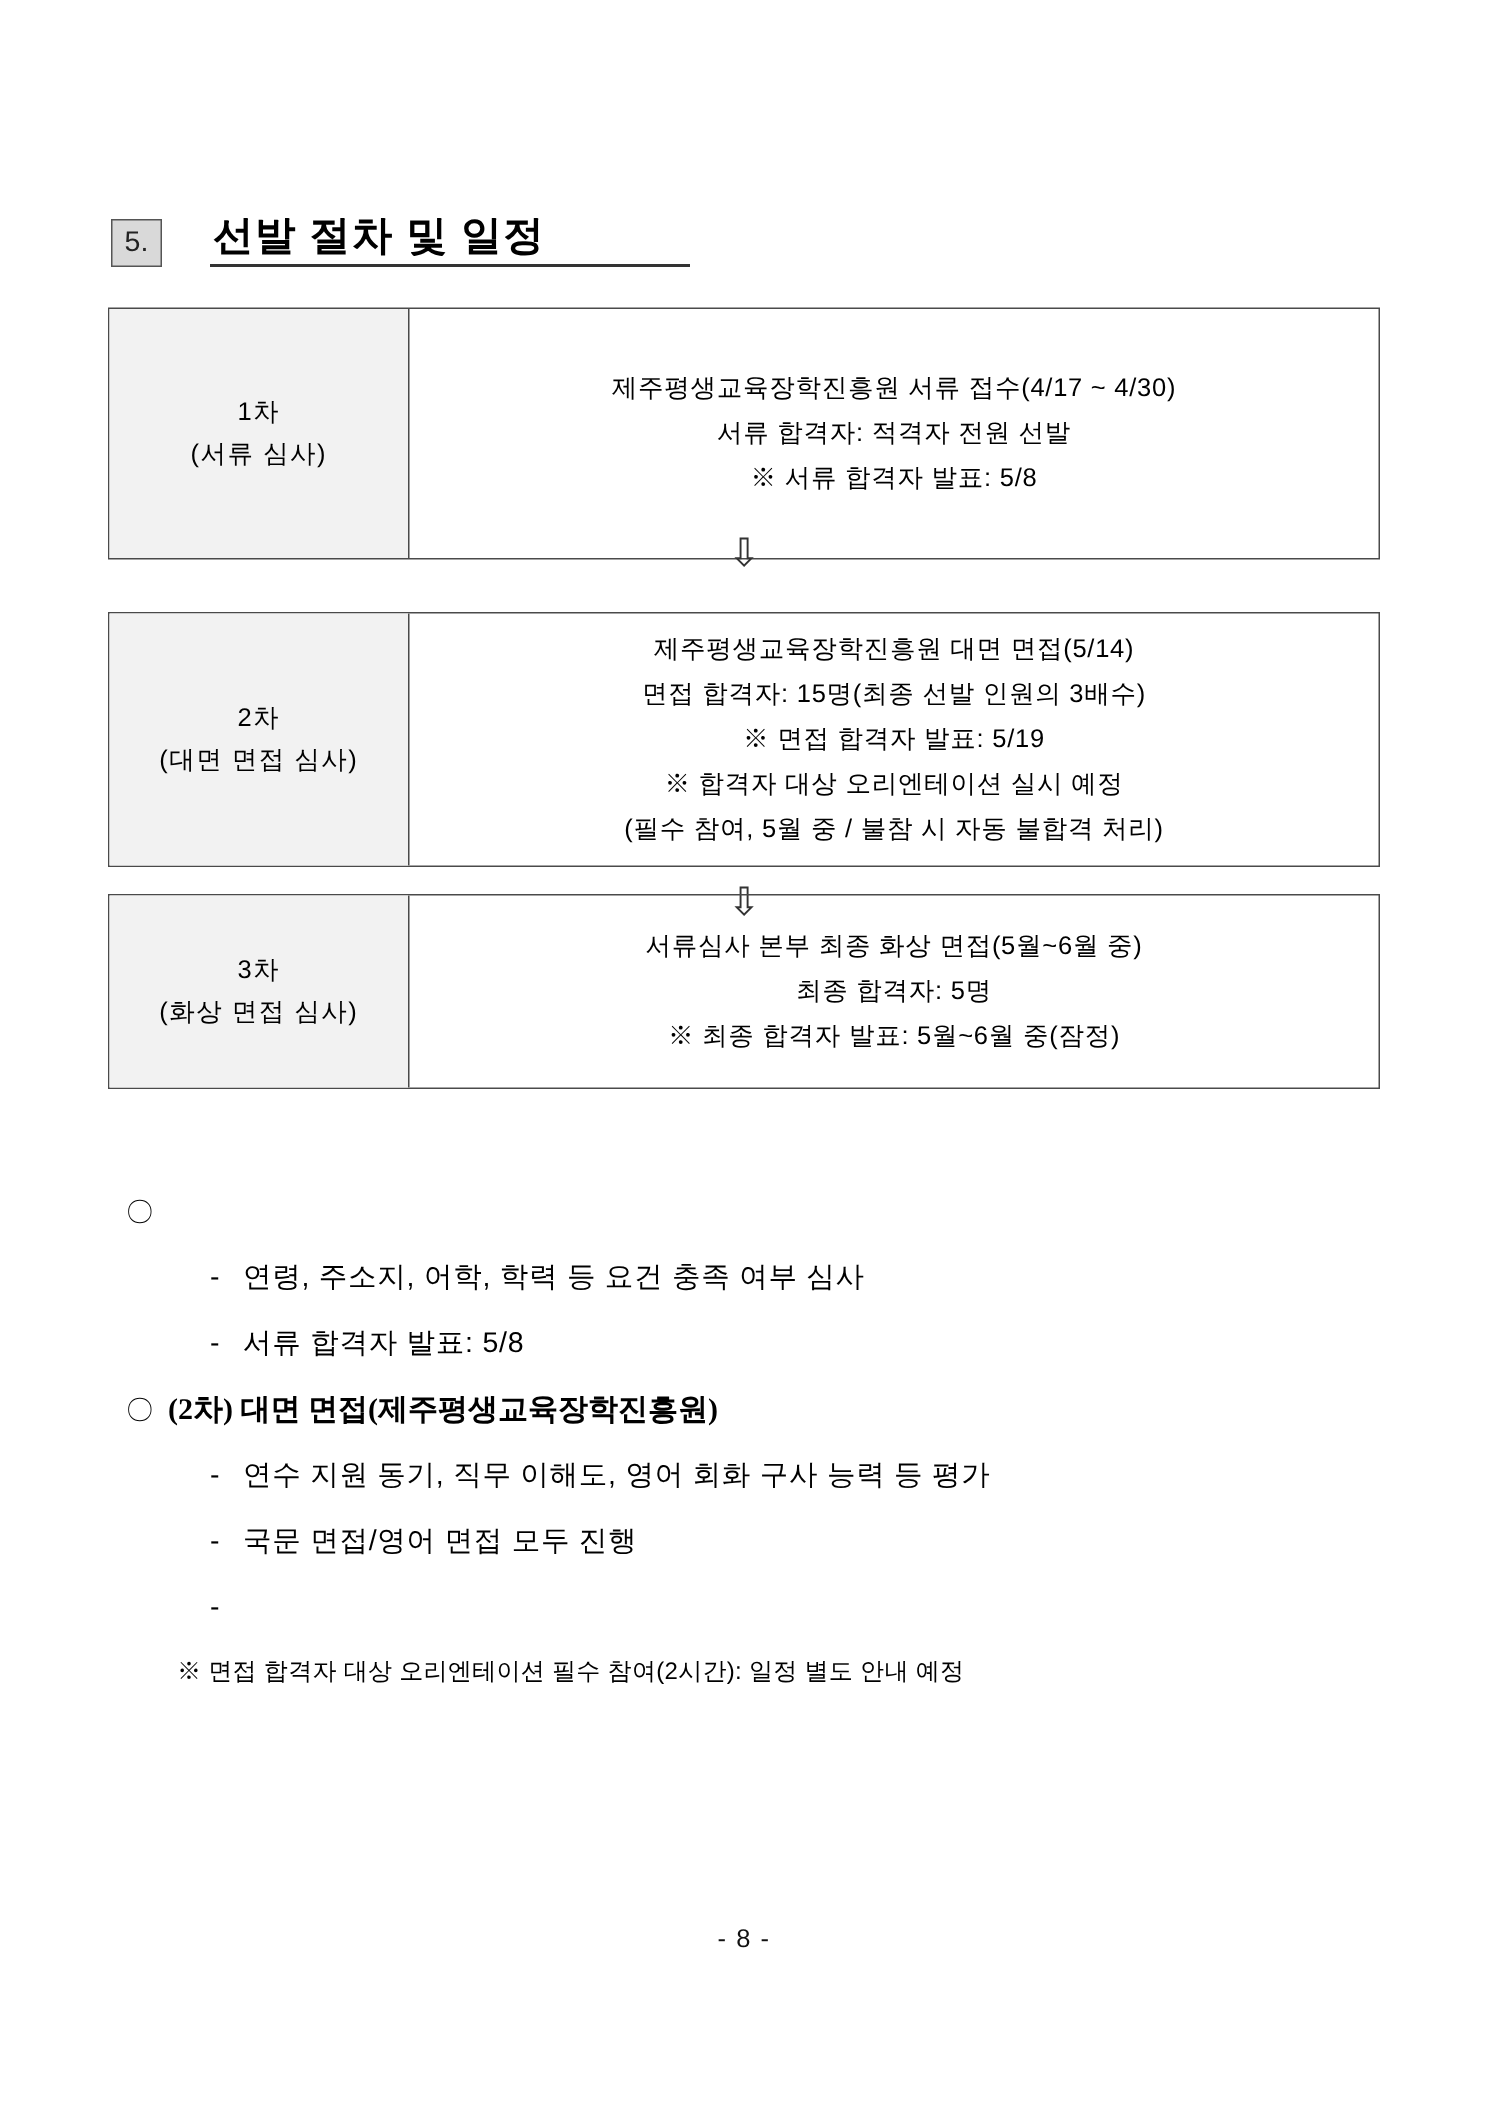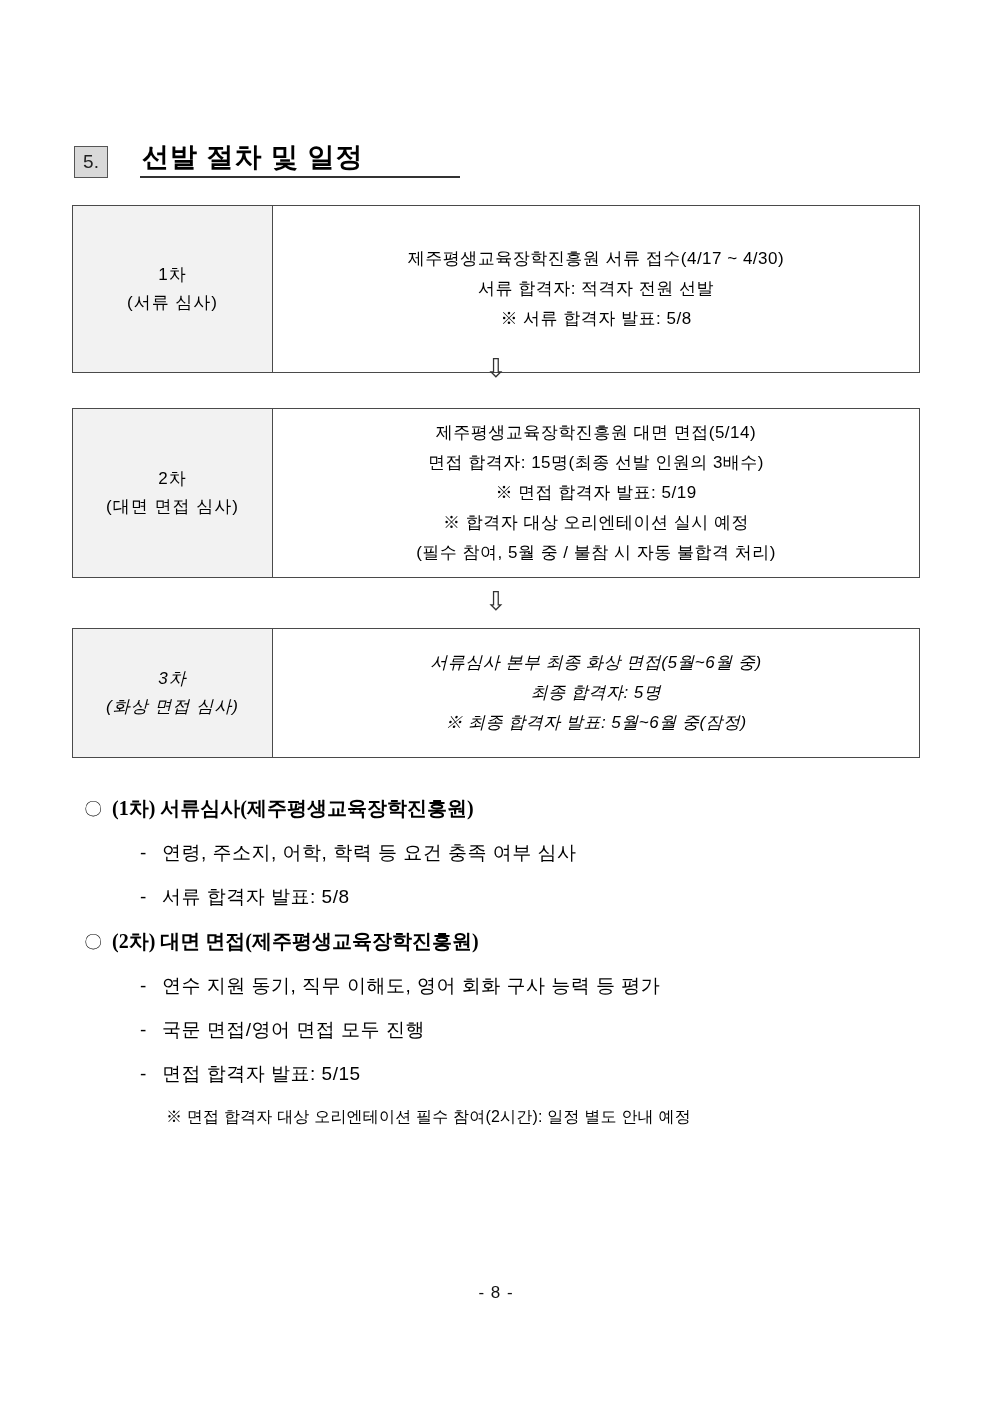--- a/index.html
+++ b/index.html
@@ -86,21 +86,21 @@
   .proc-line {
     font-size: 17px;
     line-height: 30px;
     letter-spacing: 0.5px;
     text-align: center;
     white-space: nowrap;
   }
 
   #table1 { top: 205px; height: 168px; }
   #table2 { top: 408px; height: 170px; }
-  #table3 { top: 628px; height: 130px; font-style: italic; }
+  #table3 { top: 596px; height: 130px; }
 
   .arrow {
     position: absolute;
     left: 72px;
     width: 848px;
     text-align: center;
     font-size: 26px;
     line-height: 26px;
     color: #333;
   }
@@ -134,21 +134,21 @@
     align-items: baseline;
     font-size: 19px;
     line-height: 44px;
     letter-spacing: 0.5px;
     margin-left: 56px;
   }
   .b-sub .marker {
     width: 22px;
   }
   .b-note {
-    margin-left: 82px;
+    margin-left: 34px;
     font-size: 16px;
     line-height: 42px;
     letter-spacing: 0.2px;
   }
 
   
   .footer {
     position: absolute;
     left: 0;
     top: 1283px;
@@ -208,21 +208,20 @@
       <div class="proc-line">서류심사 본부 최종 화상 면접(5월~6월 중)</div>
       <div class="proc-line">최종 합격자: 5명</div>
       <div class="proc-line">※ 최종 합격자 발표: 5월~6월 중(잠정)</div>
     </div>
   </div>
 
   <div class="bullets">
 
     <div class="b-main">
       <span class="marker">〇</span>
-      <span>(1차) 서류심사(제주평생교육장학진흥원)</span>
     </div>
     <div class="b-sub">
       <span class="marker">-</span>
       <span>연령, 주소지, 어학, 학력 등 요건 충족 여부 심사</span>
     </div>
     <div class="b-sub">
       <span class="marker">-</span>
       <span>서류 합격자 발표: 5/8</span>
     </div>
 
@@ -233,21 +232,20 @@
     <div class="b-sub">
       <span class="marker">-</span>
       <span>연수 지원 동기, 직무 이해도, 영어 회화 구사 능력 등 평가</span>
     </div>
     <div class="b-sub">
       <span class="marker">-</span>
       <span>국문 면접/영어 면접 모두 진행</span>
     </div>
     <div class="b-sub">
       <span class="marker">-</span>
-      <span>면접 합격자 발표: 5/15</span>
     </div>
     <div class="b-note">※ 면접 합격자 대상 오리엔테이션 필수 참여(2시간): 일정 별도 안내 예정</div>
 
   </div>
 
   <div class="footer">- 8 -</div>
 
 </div>
 
 </body></html>

